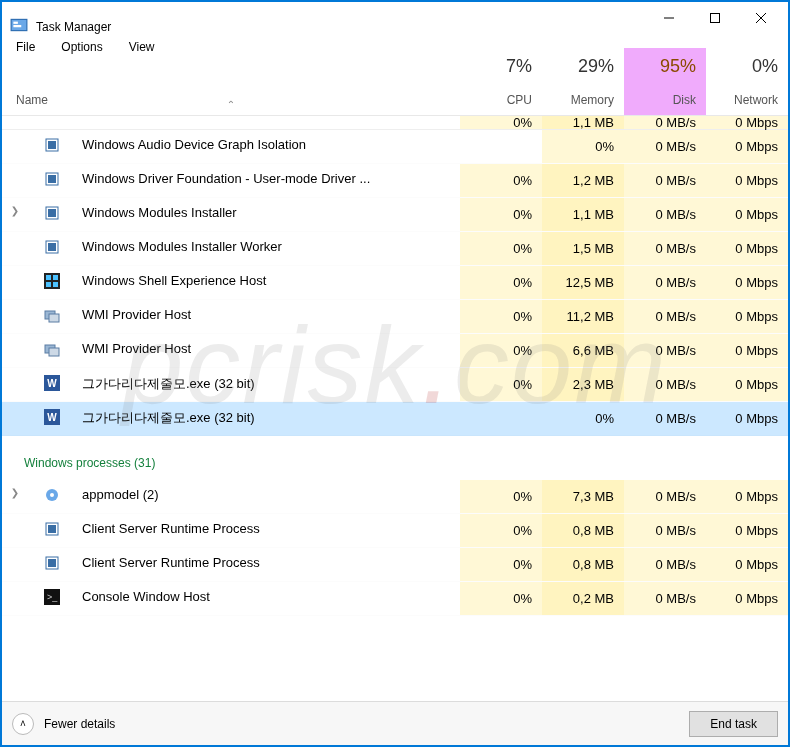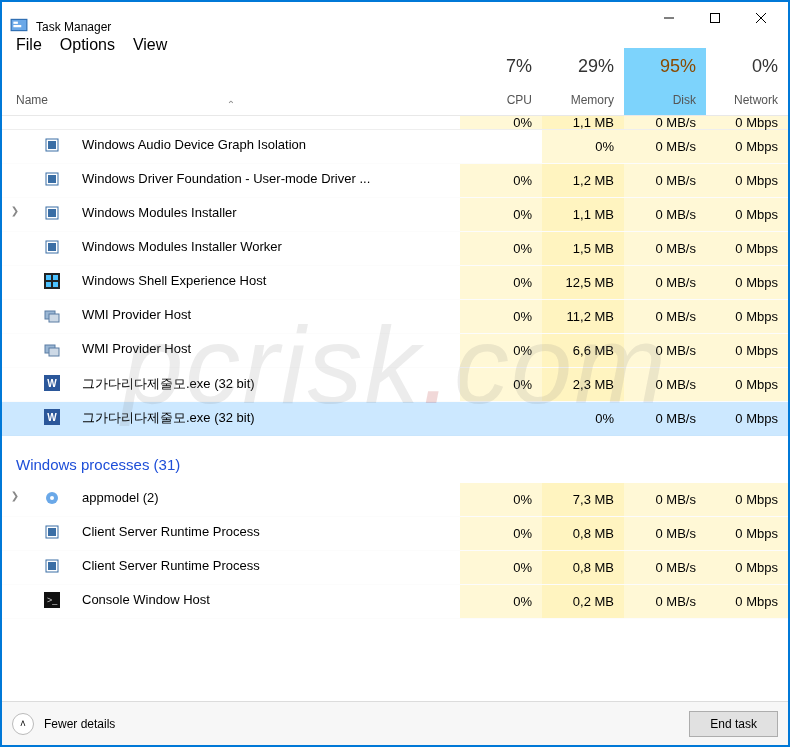--- a/index.html
+++ b/index.html
@@ -4,21 +4,21 @@
 <style>
 * { margin: 0; padding: 0; box-sizing: border-box; font-family: "Segoe UI", Tahoma, sans-serif; }
 body { background: #fff; }
 .window { width: 790px; height: 747px; border: 2px solid #0078d7; position: relative; background: #fff; overflow: hidden; }
 .titlebar { height: 32px; display: flex; align-items: flex-end; padding: 0 4px; background: #fff; }
 .titlebar-icon { width: 18px; height: 18px; margin: 0 8px 0 4px; }
 .titlebar-title { font-size: 12px; flex: 1; }
 .win-btns { display: flex; }
 .win-btn { width: 46px; height: 32px; display: flex; align-items: center; justify-content: center; font-size: 14px; }
 .win-btn svg { display: block; }
-.menubar { height: 22px; display: flex; align-items: center; padding: 0 6px; font-size: 16px; gap: 2px; }
+.menubar { height: 22px; display: flex; align-items: flex-end; padding: 0 6px; font-size: 12px; gap: 10px; }
 .menubar-item { padding: 2px 8px; }
 .tabs { display: flex; border-bottom: 1px solid #d0d0d0; font-size: 12px; padding-left: 4px; }
 .tab { padding: 6px 14px; border: 1px solid transparent; position: relative; top: 1px; }
 .tab.active { border: 1px solid #d0d0d0; border-bottom: 1px solid #fff; background: #fff; }
 .content { position: relative; height: calc(747px - 32px - 22px - 31px - 44px - 2px); display: flex; flex-direction: column; }
 .header-row { display: flex; border-bottom: 1px solid #e8e8e8; font-size: 12px; color: #555; align-items: flex-end; height: 60px; }
 .col-name { flex: 1; padding: 0 14px 8px; position: relative; }
 .sort-glyph { position: absolute; top: 6px; left: 50%; transform: translateX(-50%); font-size: 10px; color: #888; }
 .col-metric { width: 82px; text-align: right; padding: 0 10px 8px 0; }
 .col-metric .pct { font-size: 18px; color: #333; display: block; padding-top: 8px; }
@@ -29,21 +29,21 @@
 .rows::-webkit-scrollbar-track { background: #f0f0f0; }
 .rows::-webkit-scrollbar-thumb { background: #c2c2c2; }
 .row { display: flex; align-items: center; height: 34px; border-bottom: 1px solid rgba(0,0,0,0.01); }
 .row.selected { background: #cce8ff !important; }
 .row .name-cell { flex: 1; display: flex; padding-left: 6px; gap: 22px; overflow: hidden; white-space: nowrap; }
 .expand { width: 14px; display: inline-flex; justify-content: center; color: #888; font-size: 10px; }
 .proc-icon { width: 16px; height: 16px; flex-shrink: 0; }
 .metric-cell { width: 82px; text-align: right; padding-right: 10px; height: 100%; display: flex; align-items: center; justify-content: flex-end; }
 .heat-c0 { background: #fff8d6; }
 .heat-c1 { background: #fff4c0; }
-.group-header { padding: 20px 14px 10px; color: #1d4ed8; font-size: 15px; }
+.group-header { padding: 20px 14px 10px; color: #15803d; font-size: 12px; margin-left: 8px; }
 .footer { position: absolute; bottom: 0; left: 0; right: 0; height: 44px; border-top: 1px solid #dcdcdc; display: flex; align-items: center; padding: 0 10px; background: #f7f7f7; }
 .fewer { display: flex; align-items: center; gap: 10px; font-size: 12px; flex: 1; }
 .fewer-btn { width: 22px; height: 22px; border: 1px solid #bbb; border-radius: 50%; display: flex; align-items: center; justify-content: center; font-size: 10px; background: #fff; }
 .end-task { padding: 5px 20px; font-size: 12px; background: #e1e1e1; border: 1px solid #adadad; }
 .watermark { position: absolute; top: 50%; left: 50%; transform: translate(-50%, -50%); font-size: 110px; font-style: italic; font-weight: 300; color: rgba(120,120,120,0.14); pointer-events: none; white-space: nowrap; letter-spacing: 2px; }
 .watermark .dot { color: rgba(180,40,40,0.18); }
 .cutrow { height: 14px; border-bottom: 1px solid #eee; }
 </style>
 </head>
 <body>
@@ -92,21 +92,21 @@
         <span>Name</span>
       </div>
       <div class="col-metric">
         <span class="pct">7%</span>
         <span class="lbl">CPU</span>
       </div>
       <div class="col-metric">
         <span class="pct">29%</span>
         <span class="lbl">Memory</span>
       </div>
-      <div class="col-metric hot" style="background:#7dd3fc;">
+      <div class="col-metric hot" style="background:#f0abfc;">
         <span class="pct">95%</span>
         <span class="lbl">Disk</span>
       </div>
       <div class="col-metric">
         <span class="pct">0%</span>
         <span class="lbl">Network</span>
       </div>
     </div>
 
     <div class="rows" id="rows-container">

